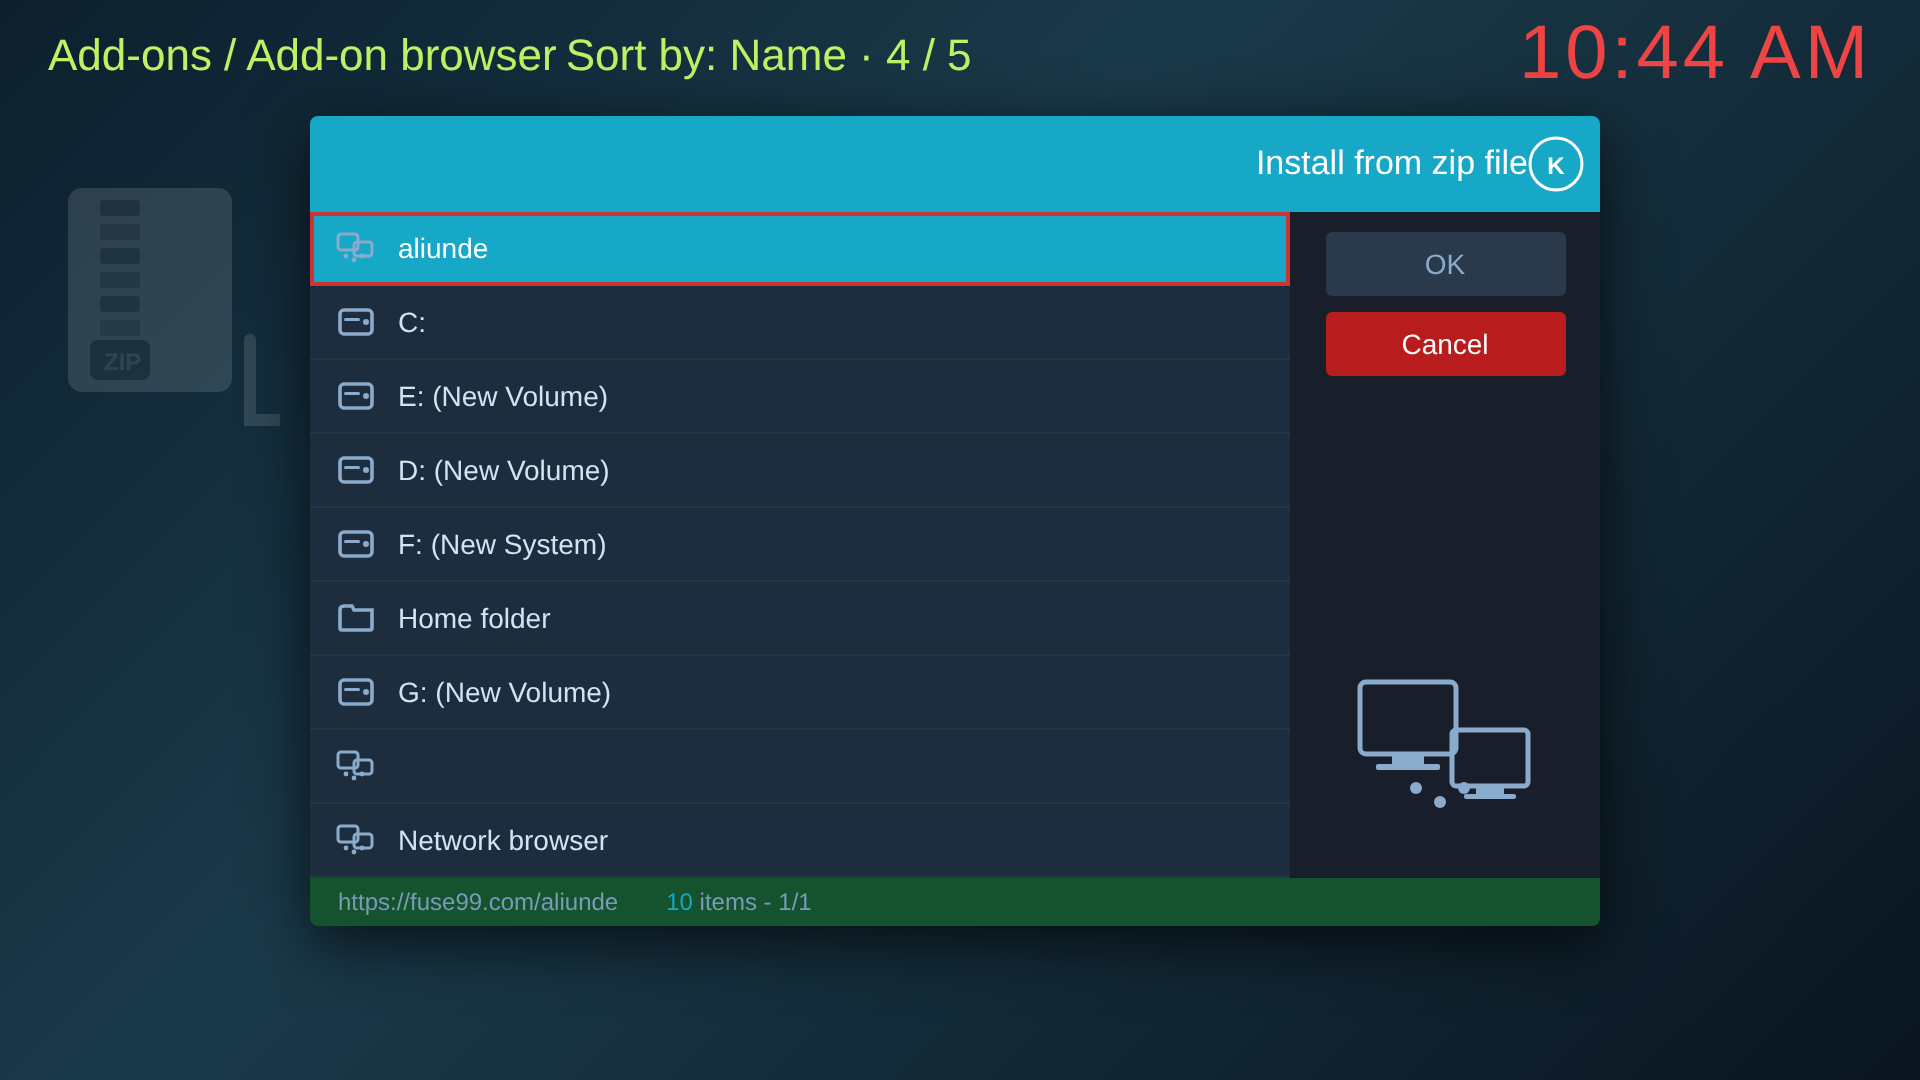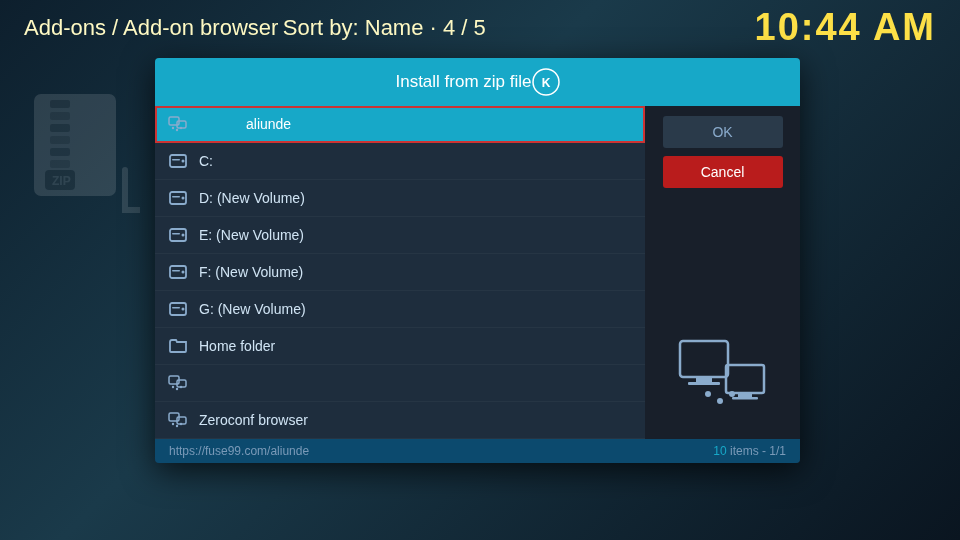--- a/index.html
+++ b/index.html
@@ -26,51 +26,51 @@
       top: 0; left: 0; right: 0;
       height: 55px;
       display: flex;
       align-items: center;
       justify-content: space-between;
       padding: 0 24px;
       z-index: 1;
     }
 
     .breadcrumb {
-      color: #fef9c3;
+      color: #bef264;
       font-size: 22px;
       font-weight: 300;
     }
 
     .clock {
-      color: #fde047;
+      color: #ef4444;
       font-size: 38px;
-      font-weight: 700;
+      font-weight: 400;
       letter-spacing: 2px;
     }
 
     
     .dialog {
       position: absolute;
       top: 58px;
       left: 155px;
       width: 645px;
       background: #1e2d3d;
       border-radius: 4px;
       overflow: hidden;
       z-index: 10;
       box-shadow: 0 8px 32px rgba(0,0,0,0.7);
     }
 
     .dialog-header {
       background: #17a8c8;
-      padding: 10px 30px;
-      display: flex;
-      align-items: center;
-      justify-content: center;
+      padding: 10px 8px;
+      display: flex;
+      align-items: center;
+      justify-content: flex-end;
     }
 
     .dialog-title {
       color: #ffffff;
       font-size: 17px;
       font-weight: 500;
     }
 
     .kodi-logo {
       width: 28px;
@@ -111,21 +111,20 @@
       justify-content: center;
     }
 
     .file-item-label {
       color: #d0e4f4;
       font-size: 14px;
     }
 
     .file-item.selected .file-item-label {
       color: #ffffff;
-      margin-left: 47px;
     }
 
     
     .right-panel {
       width: 155px;
       background: #181f2a;
       display: flex;
       flex-direction: column;
       align-items: center;
       padding: 10px 0;
@@ -159,24 +158,24 @@
     .network-icon-area {
       margin-top: auto;
       margin-bottom: 10px;
       display: flex;
       align-items: center;
       justify-content: center;
     }
 
     
     .status-bar {
-      background: #0c4a6e;
+      background: #14532d;
       padding: 5px 14px;
       display: flex;
-      justify-content: space-between;
+      justify-content: flex-start;
       align-items: center;
     }
 
     .status-url {
       color: #7a9ab8;
       font-size: 12px;
     }
 
     .status-info {
       color: #7a9ab8;
@@ -264,59 +263,59 @@
           <span class="file-item-label">C:</span>
         </div>
         <div class="file-item">
           <span class="file-icon">
             <svg width="20" height="20" viewBox="0 0 20 20" xmlns="http://www.w3.org/2000/svg">
         <rect x="2" y="4" width="16" height="12" rx="2" fill="none" stroke="#8aabcc" stroke-width="1.8"></rect>
         <circle cx="15" cy="10" r="1.5" fill="#8aabcc"></circle>
         <rect x="4" y="8" width="8" height="1.5" rx="0.75" fill="#8aabcc"></rect>
       </svg>
           </span>
+          <span class="file-item-label">E: (New Volume)</span>
+        </div>
+        <div class="file-item">
+          <span class="file-icon">
+            <svg width="20" height="20" viewBox="0 0 20 20" xmlns="http://www.w3.org/2000/svg">
+        <rect x="2" y="4" width="16" height="12" rx="2" fill="none" stroke="#8aabcc" stroke-width="1.8"></rect>
+        <circle cx="15" cy="10" r="1.5" fill="#8aabcc"></circle>
+        <rect x="4" y="8" width="8" height="1.5" rx="0.75" fill="#8aabcc"></rect>
+      </svg>
+          </span>
           <span class="file-item-label">D: (New Volume)</span>
         </div>
         <div class="file-item">
           <span class="file-icon">
             <svg width="20" height="20" viewBox="0 0 20 20" xmlns="http://www.w3.org/2000/svg">
         <rect x="2" y="4" width="16" height="12" rx="2" fill="none" stroke="#8aabcc" stroke-width="1.8"></rect>
         <circle cx="15" cy="10" r="1.5" fill="#8aabcc"></circle>
         <rect x="4" y="8" width="8" height="1.5" rx="0.75" fill="#8aabcc"></rect>
       </svg>
           </span>
-          <span class="file-item-label">E: (New Volume)</span>
-        </div>
-        <div class="file-item">
-          <span class="file-icon">
-            <svg width="20" height="20" viewBox="0 0 20 20" xmlns="http://www.w3.org/2000/svg">
-        <rect x="2" y="4" width="16" height="12" rx="2" fill="none" stroke="#8aabcc" stroke-width="1.8"></rect>
-        <circle cx="15" cy="10" r="1.5" fill="#8aabcc"></circle>
-        <rect x="4" y="8" width="8" height="1.5" rx="0.75" fill="#8aabcc"></rect>
-      </svg>
-          </span>
-          <span class="file-item-label">F: (New Volume)</span>
+          <span class="file-item-label">F: (New System)</span>
+        </div>
+        <div class="file-item">
+          <span class="file-icon">
+            <svg width="20" height="20" viewBox="0 0 20 20" xmlns="http://www.w3.org/2000/svg">
+        <path d="M2 6 Q2 4 4 4 L8 4 L9 6 L18 6 Q18 6 18 8 L18 15 Q18 16 17 16 L3 16 Q2 16 2 15 Z" fill="none" stroke="#8aabcc" stroke-width="1.8"></path>
+      </svg>
+          </span>
+          <span class="file-item-label">Home folder</span>
         </div>
         <div class="file-item">
           <span class="file-icon">
             <svg width="20" height="20" viewBox="0 0 20 20" xmlns="http://www.w3.org/2000/svg">
         <rect x="2" y="4" width="16" height="12" rx="2" fill="none" stroke="#8aabcc" stroke-width="1.8"></rect>
         <circle cx="15" cy="10" r="1.5" fill="#8aabcc"></circle>
         <rect x="4" y="8" width="8" height="1.5" rx="0.75" fill="#8aabcc"></rect>
       </svg>
           </span>
           <span class="file-item-label">G: (New Volume)</span>
-        </div>
-        <div class="file-item">
-          <span class="file-icon">
-            <svg width="20" height="20" viewBox="0 0 20 20" xmlns="http://www.w3.org/2000/svg">
-        <path d="M2 6 Q2 4 4 4 L8 4 L9 6 L18 6 Q18 6 18 8 L18 15 Q18 16 17 16 L3 16 Q2 16 2 15 Z" fill="none" stroke="#8aabcc" stroke-width="1.8"></path>
-      </svg>
-          </span>
-          <span class="file-item-label">Home folder</span>
         </div>
         <div class="file-item">
           <span class="file-icon">
             <svg width="20" height="20" viewBox="0 0 20 20" xmlns="http://www.w3.org/2000/svg">
         <rect x="1" y="3" width="10" height="8" rx="1.5" fill="none" stroke="#8aabcc" stroke-width="1.5"></rect>
         <rect x="9" y="7" width="9" height="7" rx="1.5" fill="none" stroke="#8aabcc" stroke-width="1.5"></rect>
         <circle cx="5" cy="14" r="1.2" fill="#8aabcc"></circle>
         <circle cx="9" cy="16" r="1.2" fill="#8aabcc"></circle>
         <circle cx="13" cy="14" r="1.2" fill="#8aabcc"></circle>
       </svg>
@@ -325,21 +324,21 @@
         <div class="file-item">
           <span class="file-icon">
             <svg width="20" height="20" viewBox="0 0 20 20" xmlns="http://www.w3.org/2000/svg">
         <rect x="1" y="3" width="10" height="8" rx="1.5" fill="none" stroke="#8aabcc" stroke-width="1.5"></rect>
         <rect x="9" y="7" width="9" height="7" rx="1.5" fill="none" stroke="#8aabcc" stroke-width="1.5"></rect>
         <circle cx="5" cy="14" r="1.2" fill="#8aabcc"></circle>
         <circle cx="9" cy="16" r="1.2" fill="#8aabcc"></circle>
         <circle cx="13" cy="14" r="1.2" fill="#8aabcc"></circle>
       </svg>
           </span>
-          <span class="file-item-label">Zeroconf browser</span>
+          <span class="file-item-label">Network browser</span>
         </div>
       </div>
 
     <div class="right-panel">
       <button class="btn-ok">OK</button>
       <button class="btn-cancel">Cancel</button>
 
       <div class="network-icon-area">
         <svg width="90" height="80" viewBox="0 0 90 80" xmlns="http://www.w3.org/2000/svg">
 

